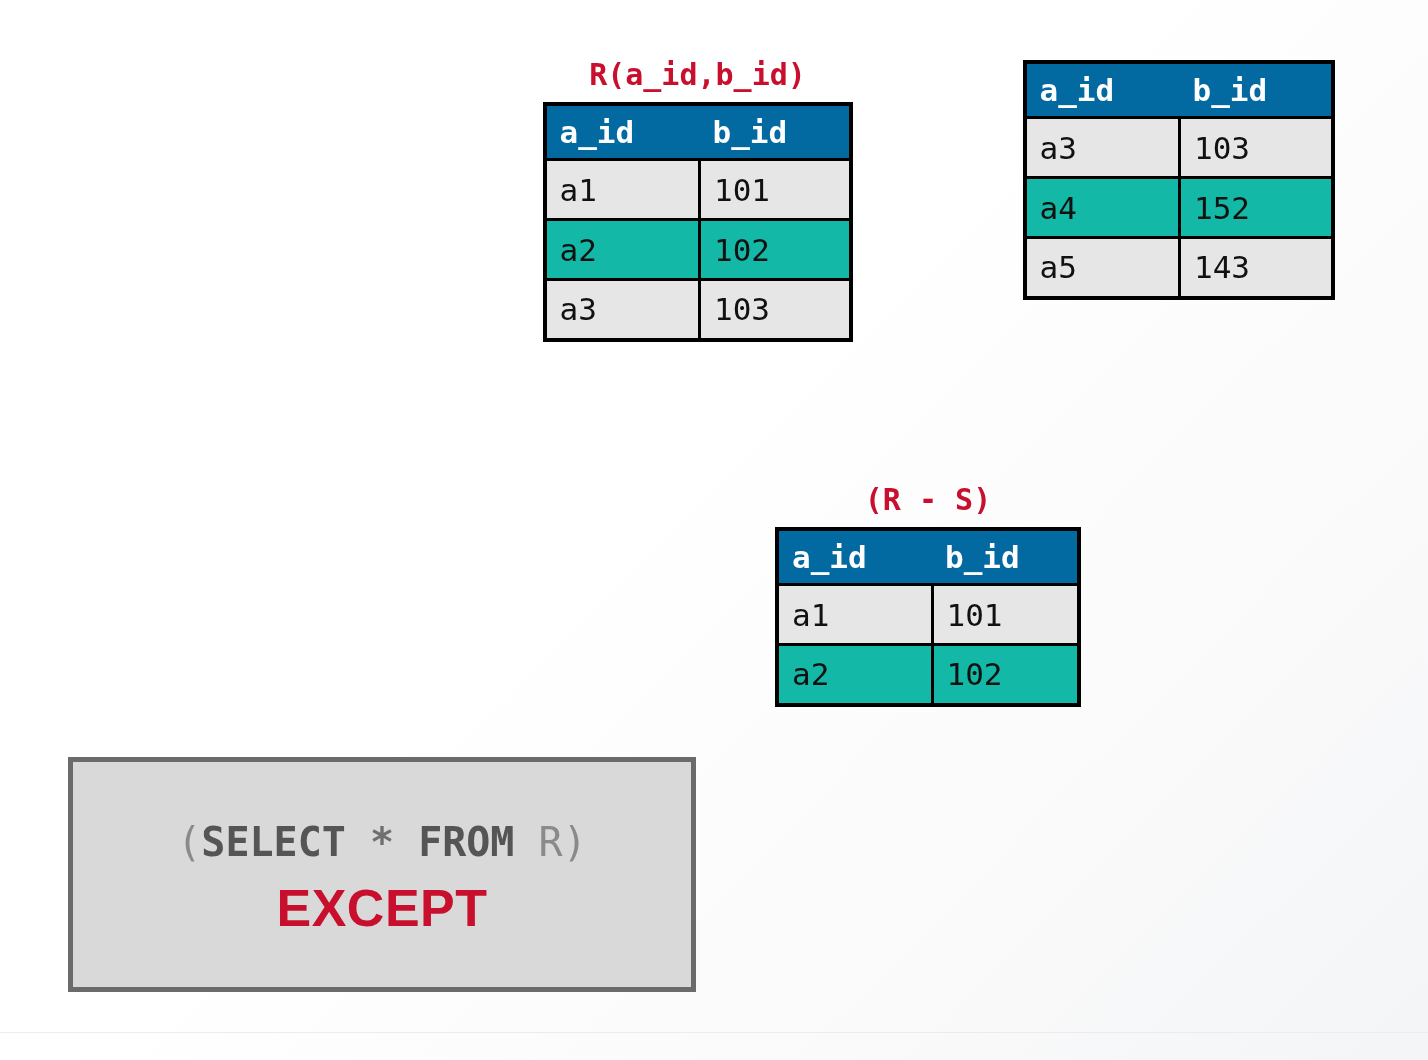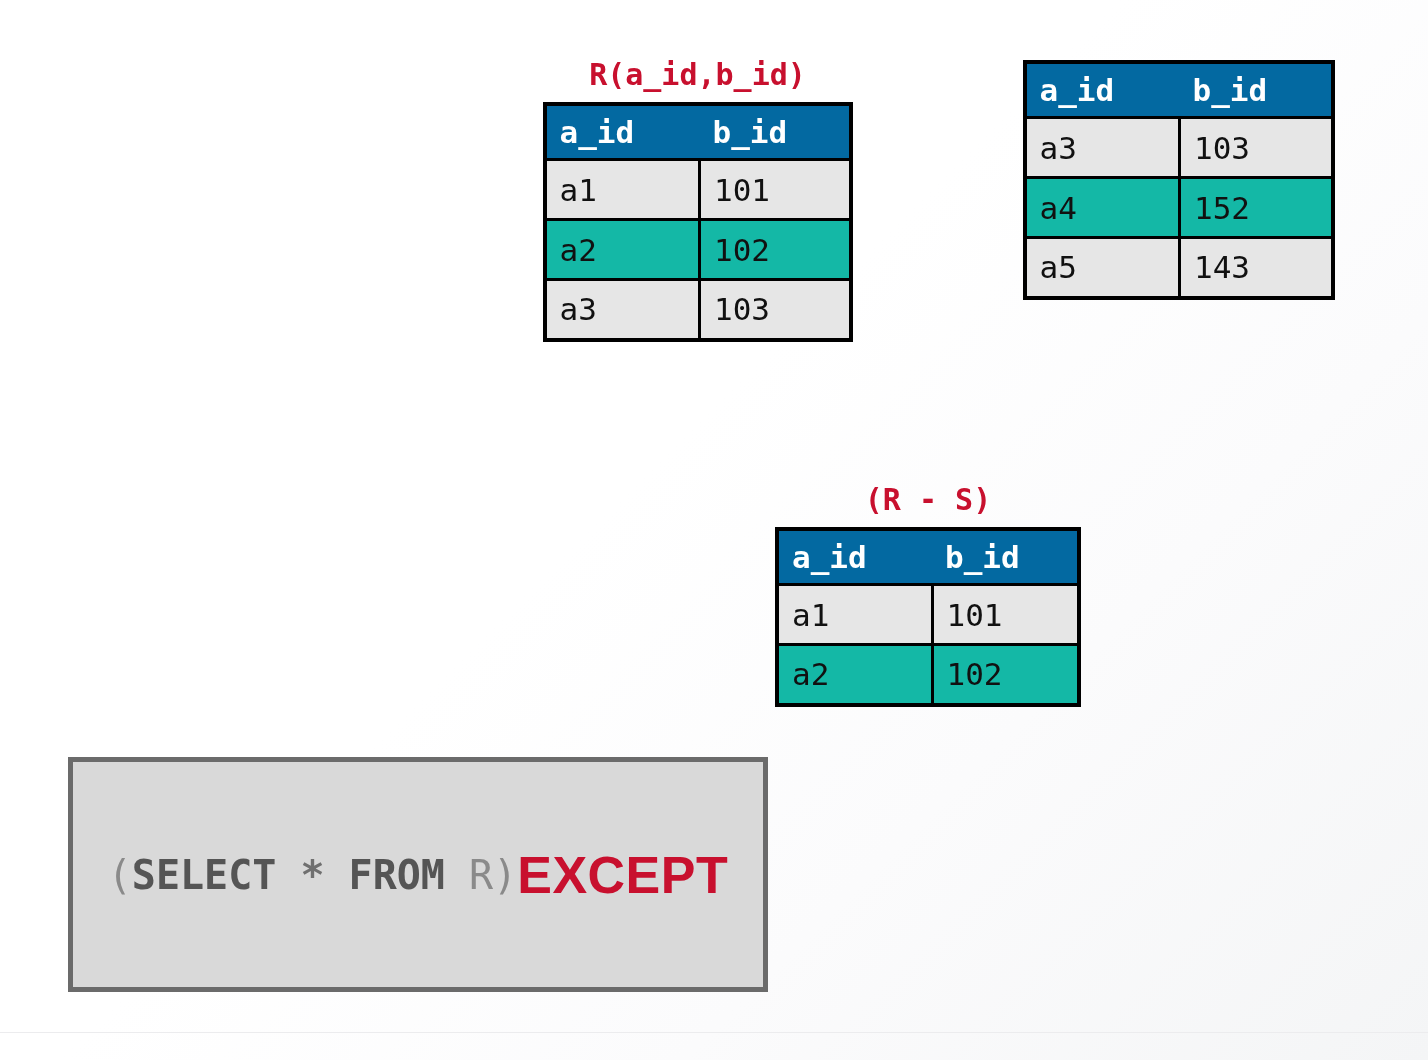--- a/index.html
+++ b/index.html
@@ -93,27 +93,27 @@
   #rel-RS .c-a { width: 155px; }
   #rel-RS .c-b { width: 147px; }
 
   .rel-title-sp { margin-bottom: 12px; }
 
   
   #code-box {
     position: absolute;
     left: 68px;
     top: 757px;
-    width: 700px;
+    width: 628px;
     height: 235px;
     background: #d9d9d9;
     border: 5px solid #6b6b6b;
     box-sizing: border-box;
     display: flex;
-    flex-direction: row;
+    flex-direction: column;
     justify-content: center;
     align-items: center;
     padding: 4px 0;
   }
   .code-line {
     font-family: "DejaVu Sans Mono", monospace;
     font-size: 40px;
     line-height: 66px;
     white-space: pre;
     color: #8a8a8a;

